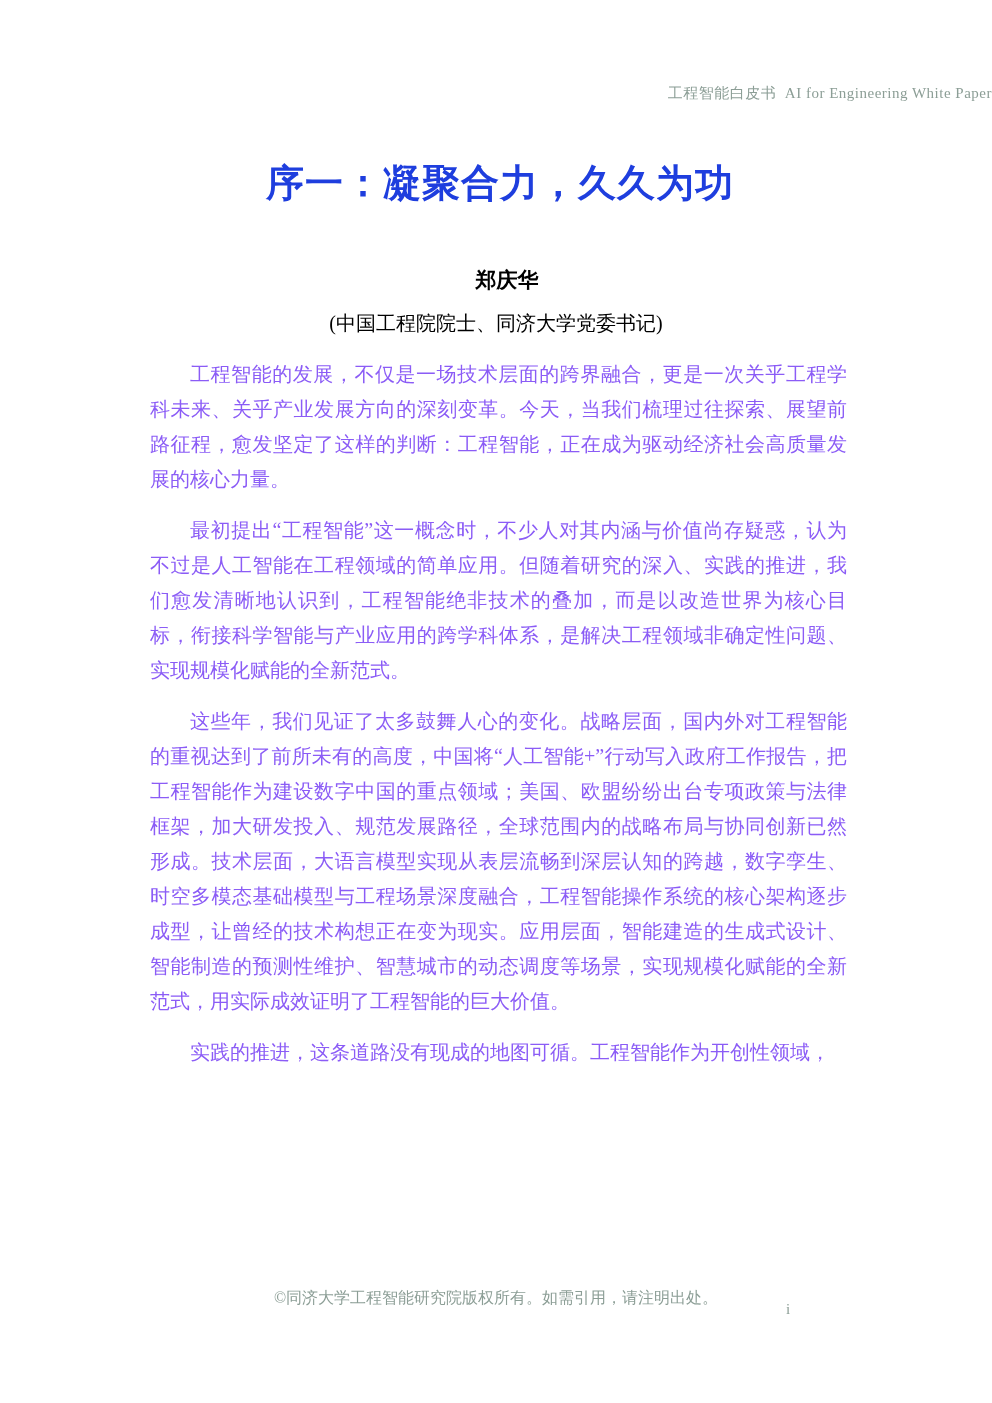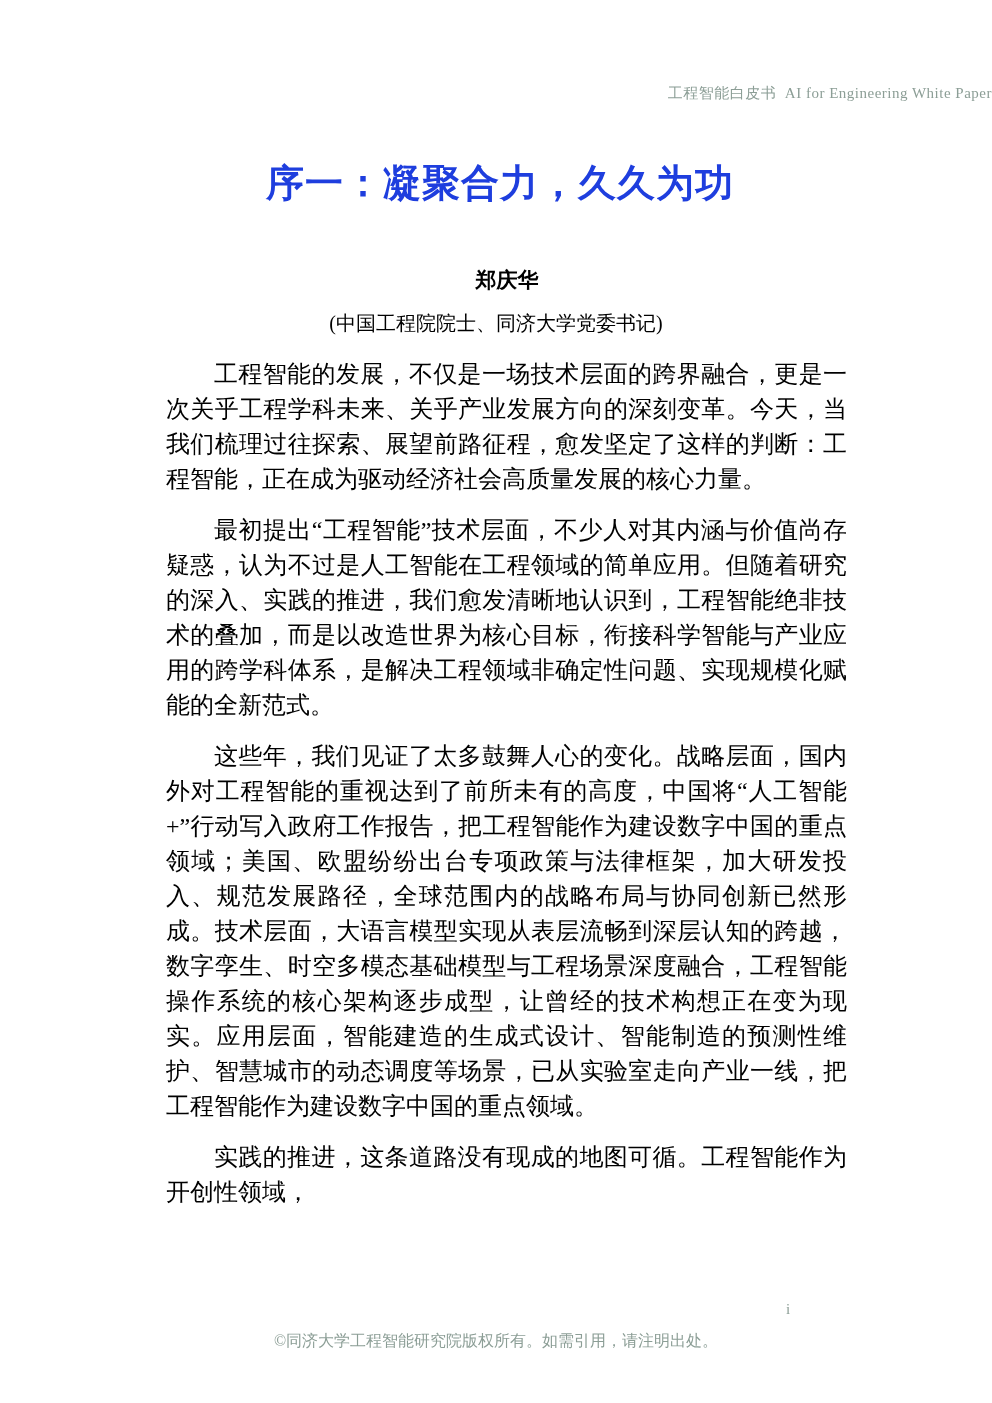--- a/index.html
+++ b/index.html
@@ -65,37 +65,36 @@
     font-size: 20px;
     color: #000000;
   }
   .body {
     position: absolute;
     top: 357px;
     left: 150px;
     width: 697px;
   }
   .body p {
-    font-size: 24px;
+    font-size: 20px;
     line-height: 35px;
     text-align: justify;
     text-justify: inter-ideograph;
     text-indent: 2em;
-    margin: 0 0 16px 16px;
-    color: #000000;
+    margin: 0 0 16px 0;
+    color: #8b5cf6;
   }
   .footer {
     position: absolute;
     top: 1288px;
     left: 0;
     width: 100%;
     text-align: center;
     font-size: 16px;
     color: var(--muted-green);
-    margin-top: 43px;
   }
   .pagenum {
     position: absolute;
     top: 1301px;
     left: 786px;
     font-size: 15px;
     color: var(--muted-green);
   }
 </style>
 </head>
@@ -106,22 +105,22 @@
   <div class="header">工程智能白皮书  AI for Engineering White Paper</div>
 
   <h1 class="title">序一：凝聚合力，久久为功</h1>
 
   <div class="author">郑庆华</div>
 
   <div class="affiliation">(中国工程院院士、同济大学党委书记)</div>
 
   <div class="body">
     <p>工程智能的发展，不仅是一场技术层面的跨界融合，更是一次关乎工程学科未来、关乎产业发展方向的深刻变革。今天，当我们梳理过往探索、展望前路征程，愈发坚定了这样的判断：工程智能，正在成为驱动经济社会高质量发展的核心力量。</p>
-    <p>最初提出“工程智能”技术层面，不少人对其内涵与价值尚存疑惑，认为不过是人工智能在工程领域的简单应用。但随着研究的深入、实践的推进，我们愈发清晰地认识到，工程智能绝非技术的叠加，而是以改造世界为核心目标，衔接科学智能与产业应用的跨学科体系，是解决工程领域非确定性问题、实现规模化赋能的全新范式。</p>
-    <p>这些年，我们见证了太多鼓舞人心的变化。战略层面，国内外对工程智能的重视达到了前所未有的高度，中国将“人工智能+”行动写入政府工作报告，把工程智能作为建设数字中国的重点领域；美国、欧盟纷纷出台专项政策与法律框架，加大研发投入、规范发展路径，全球范围内的战略布局与协同创新已然形成。技术层面，大语言模型实现从表层流畅到深层认知的跨越，数字孪生、时空多模态基础模型与工程场景深度融合，工程智能操作系统的核心架构逐步成型，让曾经的技术构想正在变为现实。应用层面，智能建造的生成式设计、智能制造的预测性维护、智慧城市的动态调度等场景，已从实验室走向产业一线，把工程智能作为建设数字中国的重点领域。</p>
+    <p>最初提出“工程智能”这一概念时，不少人对其内涵与价值尚存疑惑，认为不过是人工智能在工程领域的简单应用。但随着研究的深入、实践的推进，我们愈发清晰地认识到，工程智能绝非技术的叠加，而是以改造世界为核心目标，衔接科学智能与产业应用的跨学科体系，是解决工程领域非确定性问题、实现规模化赋能的全新范式。</p>
+    <p>这些年，我们见证了太多鼓舞人心的变化。战略层面，国内外对工程智能的重视达到了前所未有的高度，中国将“人工智能+”行动写入政府工作报告，把工程智能作为建设数字中国的重点领域；美国、欧盟纷纷出台专项政策与法律框架，加大研发投入、规范发展路径，全球范围内的战略布局与协同创新已然形成。技术层面，大语言模型实现从表层流畅到深层认知的跨越，数字孪生、时空多模态基础模型与工程场景深度融合，工程智能操作系统的核心架构逐步成型，让曾经的技术构想正在变为现实。应用层面，智能建造的生成式设计、智能制造的预测性维护、智慧城市的动态调度等场景，实现规模化赋能的全新范式，用实际成效证明了工程智能的巨大价值。</p>
     <p>实践的推进，这条道路没有现成的地图可循。工程智能作为开创性领域，</p>
   </div>
 
   <div class="footer">©同济大学工程智能研究院版权所有。如需引用，请注明出处。</div>
 
   <div class="pagenum">i</div>
 
 </div>
 
 </body></html>

